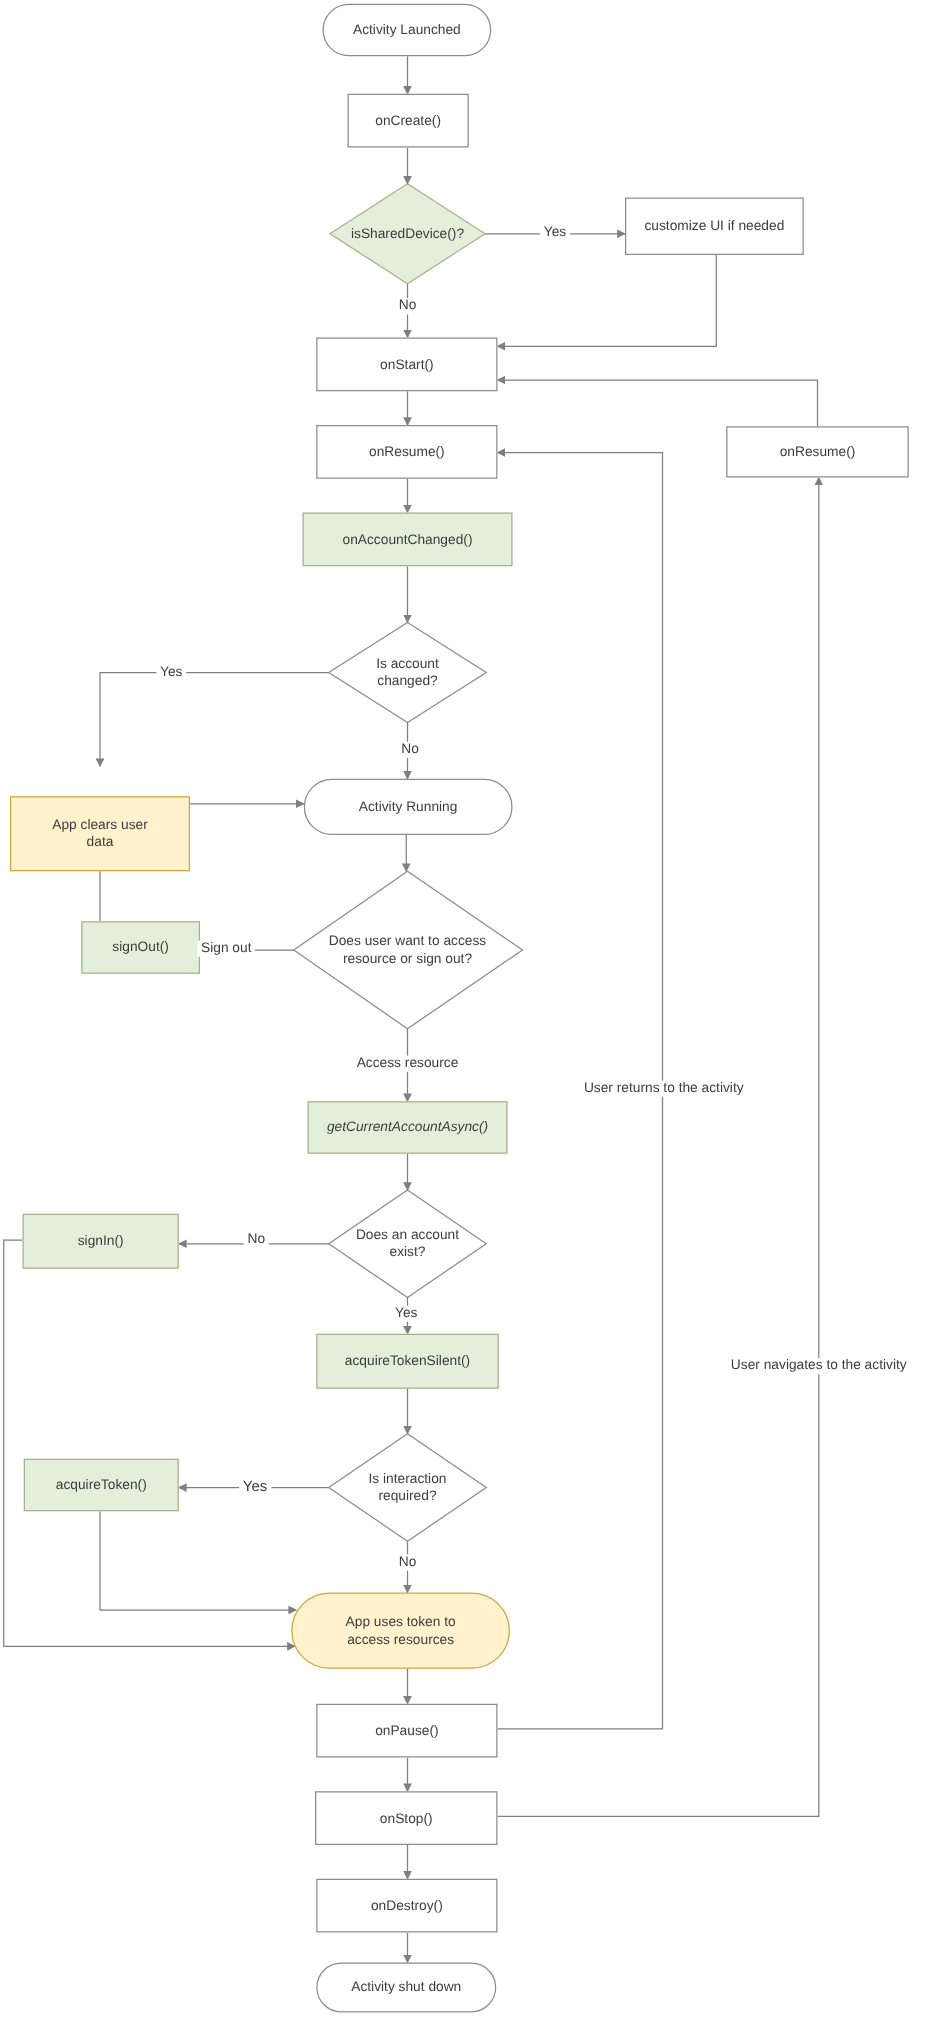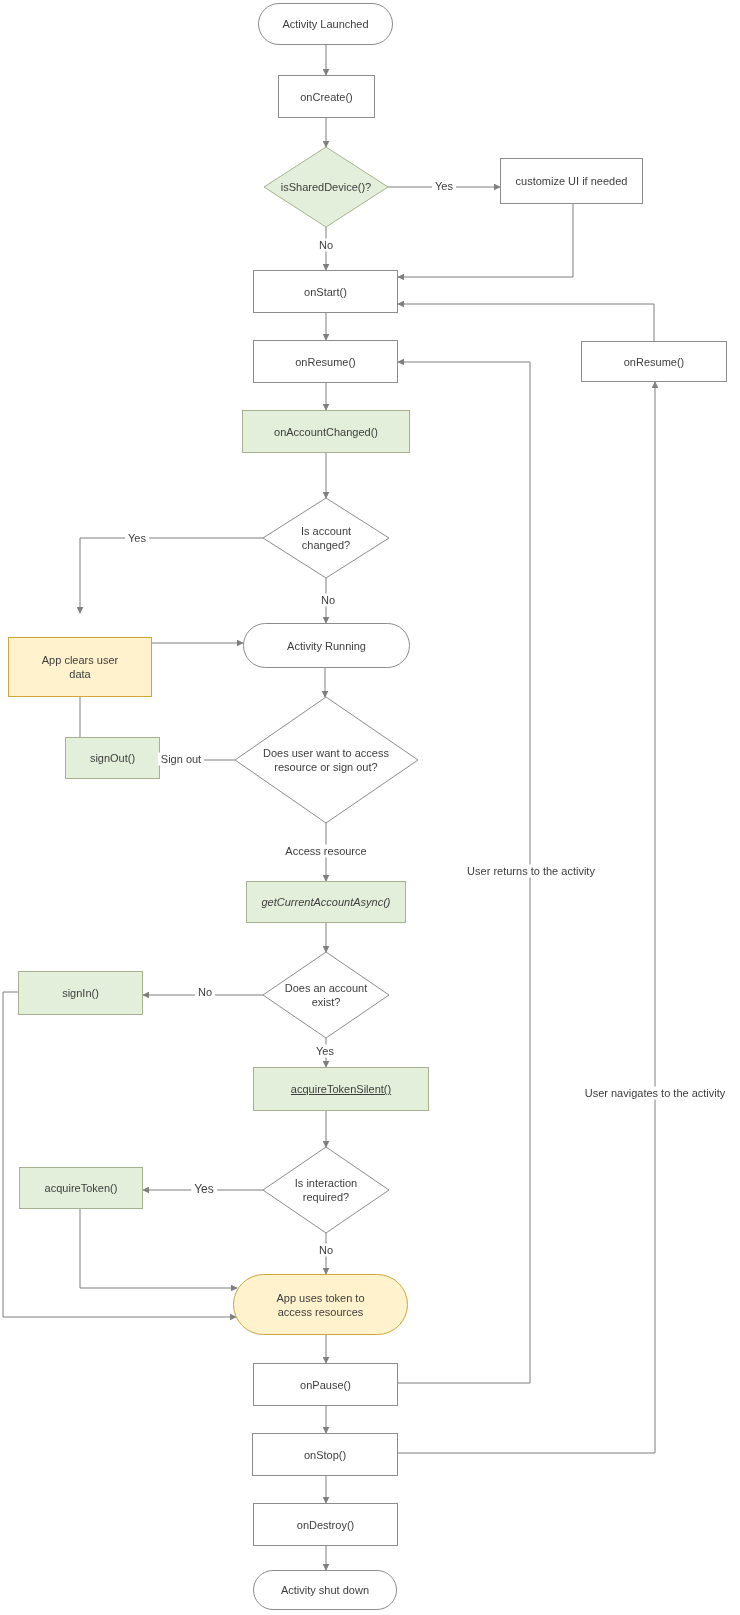--- a/index.html
+++ b/index.html
@@ -82,21 +82,21 @@
   <div class="node" style="left:500px;top:158px;width:143px;height:46px;">customize UI if needed</div>
   <div class="node" style="left:253px;top:270px;width:145px;height:43px;">onStart()</div>
   <div class="node" style="left:253px;top:340px;width:145px;height:43px;">onResume()</div>
   <div class="node" style="left:581px;top:341px;width:146px;height:41px;">onResume()</div>
   <div class="node green" style="left:242px;top:410px;width:168px;height:43px;">onAccountChanged()</div>
   <div class="node yellow" style="left:8px;top:613px;width:144px;height:60px;padding:0 28px;margin-top:24px;">App clears user data</div>
   <div class="node" style="left:243px;top:623px;width:167px;height:45px;border-radius:23px;">Activity Running</div>
   <div class="node green" style="left:33px;top:737px;width:95px;height:42px;margin-left:32px;">signOut()</div>
   <div class="node green" style="left:246px;top:881px;width:160px;height:42px;font-style:italic;">getCurrentAccountAsync()</div>
   <div class="node green" style="left:18px;top:971px;width:125px;height:44px;">signIn()</div>
-  <div class="node green" style="left:253px;top:1067px;width:176px;height:44px;text-decoration:underline;">acquireTokenSilent()</div>
+  <div class="node green" style="left:253px;top:1067px;width:146px;height:44px;">acquireTokenSilent()</div>
   <div class="node green" style="left:19px;top:1167px;width:124px;height:42px;">acquireToken()</div>
   <div class="node yellow" style="left:233px;top:1274px;width:175px;height:61px;border-radius:31px;padding:0 24px;">App uses token to access resources</div>
   <div class="node" style="left:253px;top:1363px;width:145px;height:43px;">onPause()</div>
   <div class="node" style="left:253px;top:1503px;width:145px;height:43px;">onDestroy()</div>
   <div class="node" style="left:252px;top:1433px;width:146px;height:43px;">onStop()</div>
   <div class="node" style="left:253px;top:1570px;width:144px;height:40px;border-radius:20px;">Activity shut down</div>
 
   <div class="dlabel nowrap" style="left:326px;top:187px;">isSharedDevice()?</div>
   <div class="dlabel" style="left:326px;top:538px;width:72px;">Is account changed?</div>
   <div class="dlabel" style="left:326px;top:760px;width:160px;">Does user want to access resource or sign out?</div>

